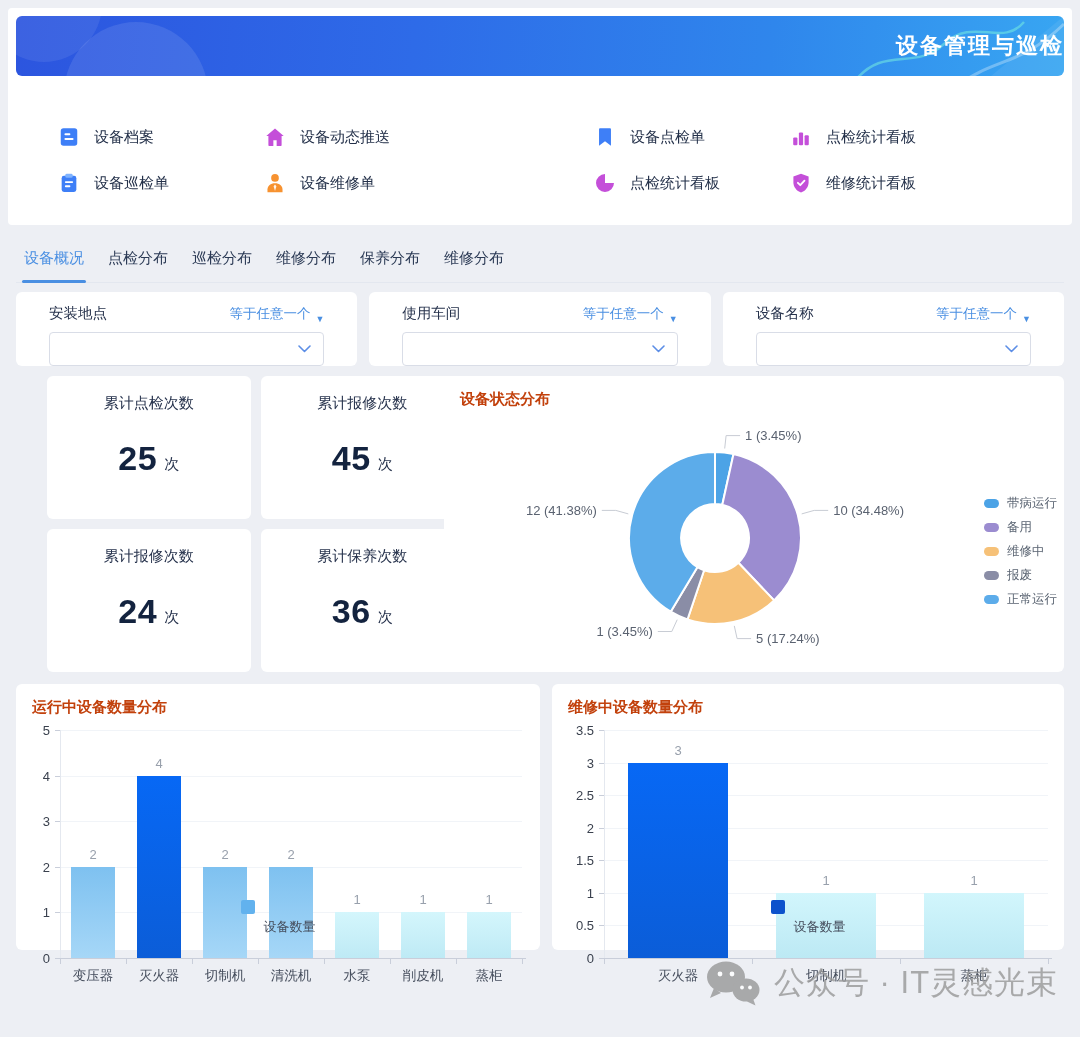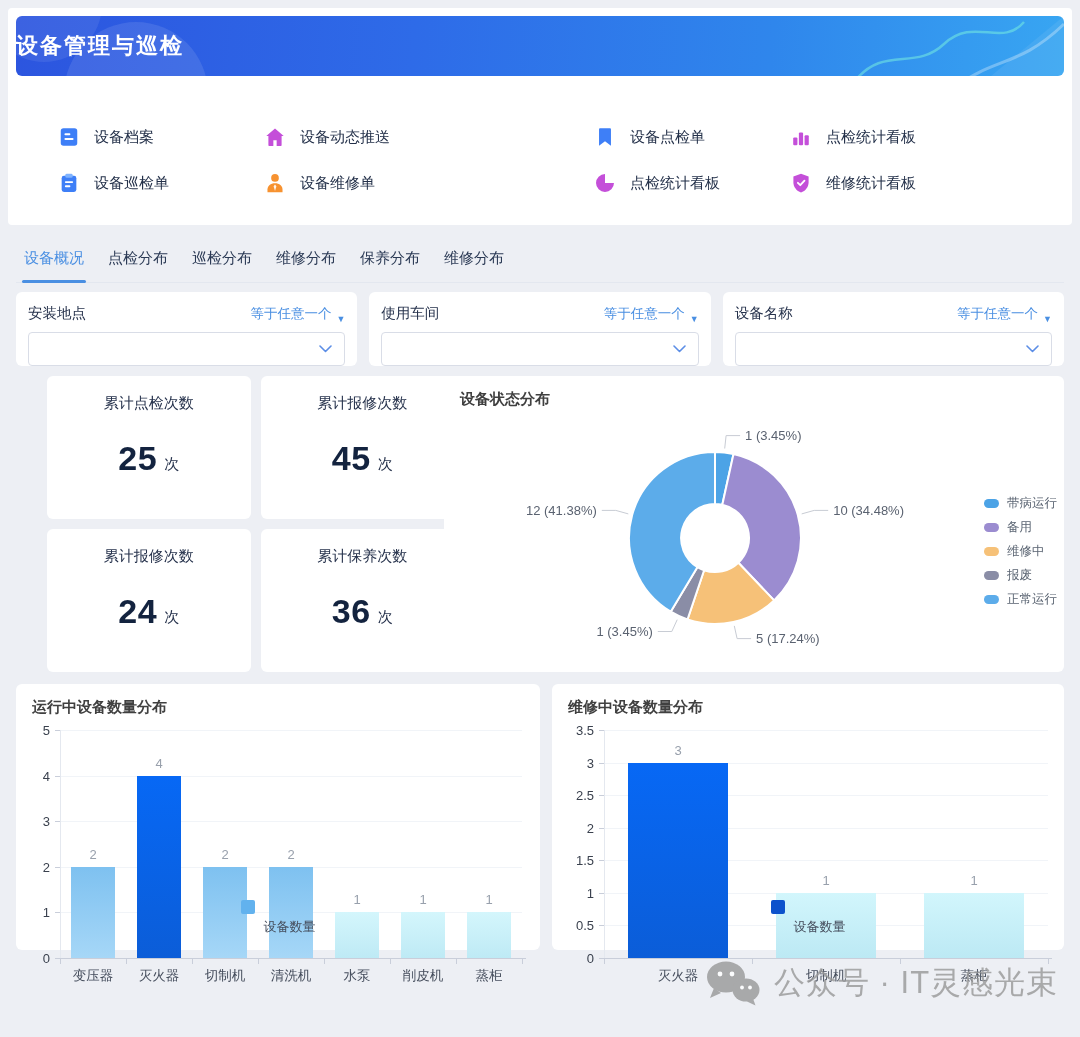--- a/index.html
+++ b/index.html
@@ -6,53 +6,53 @@
   body{
     width:1080px;height:1037px;position:relative;overflow:hidden;
     background:#EDEFF4;color:#233049;
     font-family:"Liberation Sans","DejaVu Sans",sans-serif;
   }
   .card{background:#fff;border-radius:6px;}
   
   .top-panel{position:absolute;left:8px;top:8px;width:1064px;height:217px;background:#fff;border-radius:4px;}
   .banner{position:absolute;left:8px;top:8px;width:1048px;height:60px;border-radius:6px;overflow:hidden;
     background:linear-gradient(95deg,#2C55DF 0%,#2E6BE8 38%,#2F86EC 72%,#38A6F2 100%);
-    display:flex;align-items:center;justify-content:flex-start;}
+    display:flex;align-items:center;justify-content:flex-end;}
   .banner-title{font-size:22px;font-weight:bold;color:#fff;letter-spacing:2px;z-index:2;}
   .banner svg.deco{position:absolute;inset:0;}
   .menu-grid{position:absolute;left:50px;top:116px;display:grid;grid-template-columns:206px 330px 196px auto;row-gap:20px;}
   .menu-item{display:flex;align-items:center;gap:14px;height:26px;cursor:pointer;}
   .menu-item .ic{width:22px;height:22px;display:flex;align-items:center;justify-content:center;}
   .menu-label{font-size:15px;font-weight:500;color:#233049;}
   
   .tabs{position:absolute;left:16px;top:240px;width:1048px;height:43px;border-bottom:1px solid #E3E7EF;
     display:flex;gap:24px;padding-left:8px;box-sizing:border-box;}
   .tab{position:relative;font-size:15px;color:#2B3A55;padding:9px 0;cursor:pointer;white-space:nowrap;}
   .tab.active{color:#4A8FE2;font-weight:500;}
   .tab-underline{position:absolute;left:-2px;right:-2px;bottom:-1px;height:3px;border-radius:2px;background:#4A8FE2;}
   
   .filters{position:absolute;left:16px;top:292px;width:1048px;display:flex;gap:12px;}
-  .filter-card{flex:1;background:#fff;border-radius:6px;height:74px;padding:12px 12px;box-sizing:border-box;}
+  .filter-card{flex:1;background:#fff;border-radius:6px;height:74px;padding:12px 33px;box-sizing:border-box;}
   .filter-head{display:flex;justify-content:space-between;align-items:center;margin-bottom:9px;}
   .filter-label{font-size:14.5px;font-weight:500;color:#26324C;}
   .filter-op{font-size:13.5px;color:#4A8FE2;display:flex;align-items:flex-end;gap:5px;cursor:pointer;}
   .filter-op .tri{font-size:9px;transform:translateY(1px);}
   .filter-select{height:32px;border:1px solid #D9DDE7;border-radius:4px;display:flex;align-items:center;
     justify-content:flex-end;padding-right:12px;cursor:pointer;background:#fff;}
   
   .stats-wrap{position:absolute;left:16px;top:376px;width:417px;height:296px;
     display:grid;grid-template-columns:1fr 1fr;grid-template-rows:1fr 1fr;gap:10px;padding-left:31px;}
   .stat-card{background:#fff;border-radius:6px;display:flex;flex-direction:column;align-items:center;}
   .stat-title{margin-top:18px;font-size:15px;font-weight:500;color:#26324C;}
   .stat-value-row{flex:1;display:flex;align-items:center;justify-content:center;padding-bottom:16px;}
   .stat-value{font-size:34px;font-weight:600;color:#13233F;letter-spacing:.5px;}
   .stat-unit{font-size:15px;color:#26324C;margin-left:7px;margin-top:12px;}
   
   .donut-card{position:absolute;left:444px;top:376px;width:620px;height:296px;}
-  .card-title{position:absolute;left:16px;top:14px;font-size:15px;font-weight:600;color:#404040;z-index:3;}
+  .card-title{position:absolute;left:16px;top:14px;font-size:15px;font-weight:600;color:#c2410c;z-index:3;}
   #donut{position:absolute;inset:0;}
   .donut-legend{position:absolute;left:540px;top:119px;display:flex;flex-direction:column;gap:7px;}
   .legend-item{display:flex;align-items:center;gap:8px;cursor:pointer;}
   .legend-marker{width:15px;height:9px;border-radius:5px;}
   .legend-label{font-size:12.5px;color:#5A6472;white-space:nowrap;}
   
   .bar-card{position:absolute;top:684px;height:266px;}
   #barcard0{left:16px;width:524px;}
   #barcard1{left:552px;width:512px;}
   .gridline{position:absolute;height:1px;background:#F1F4F8;}

